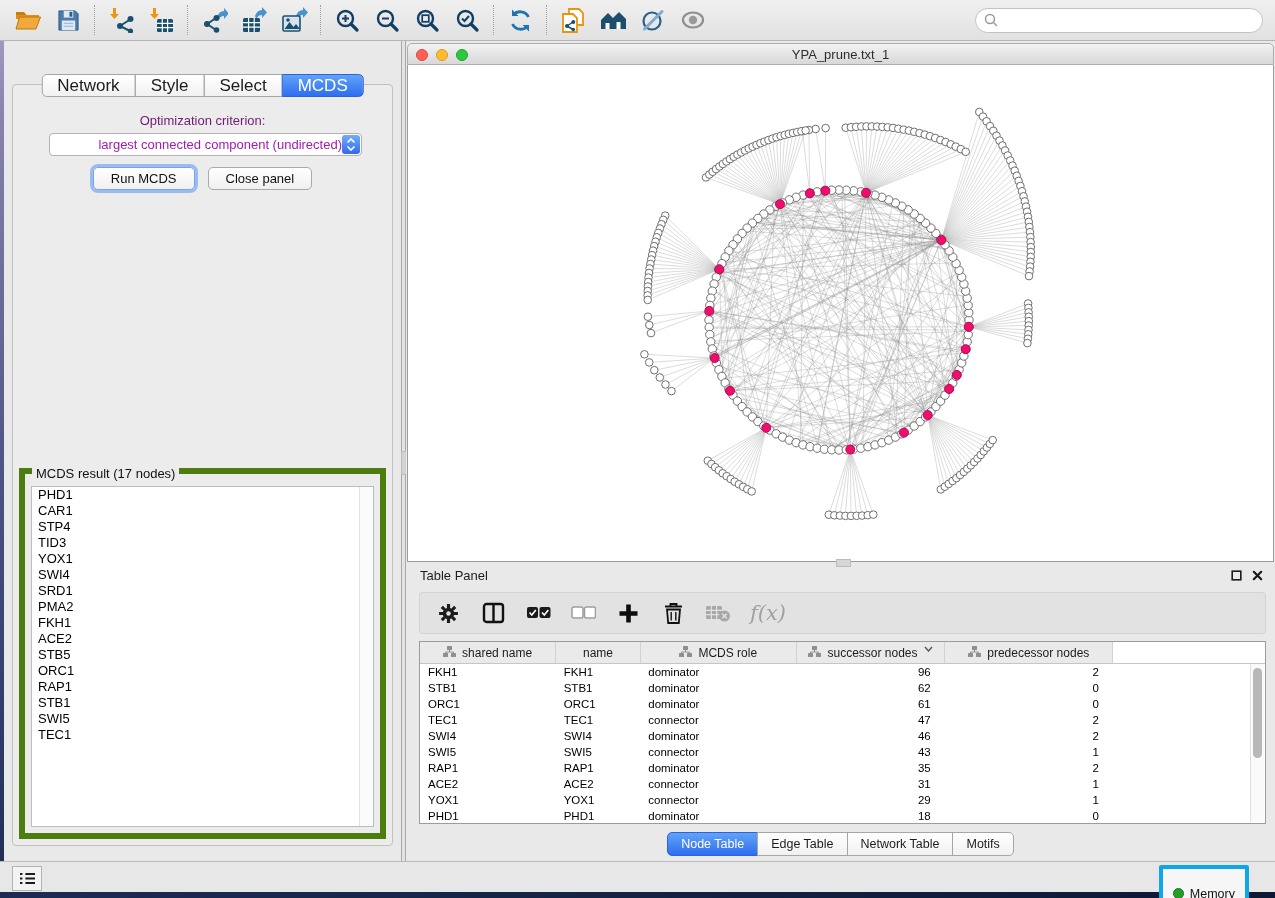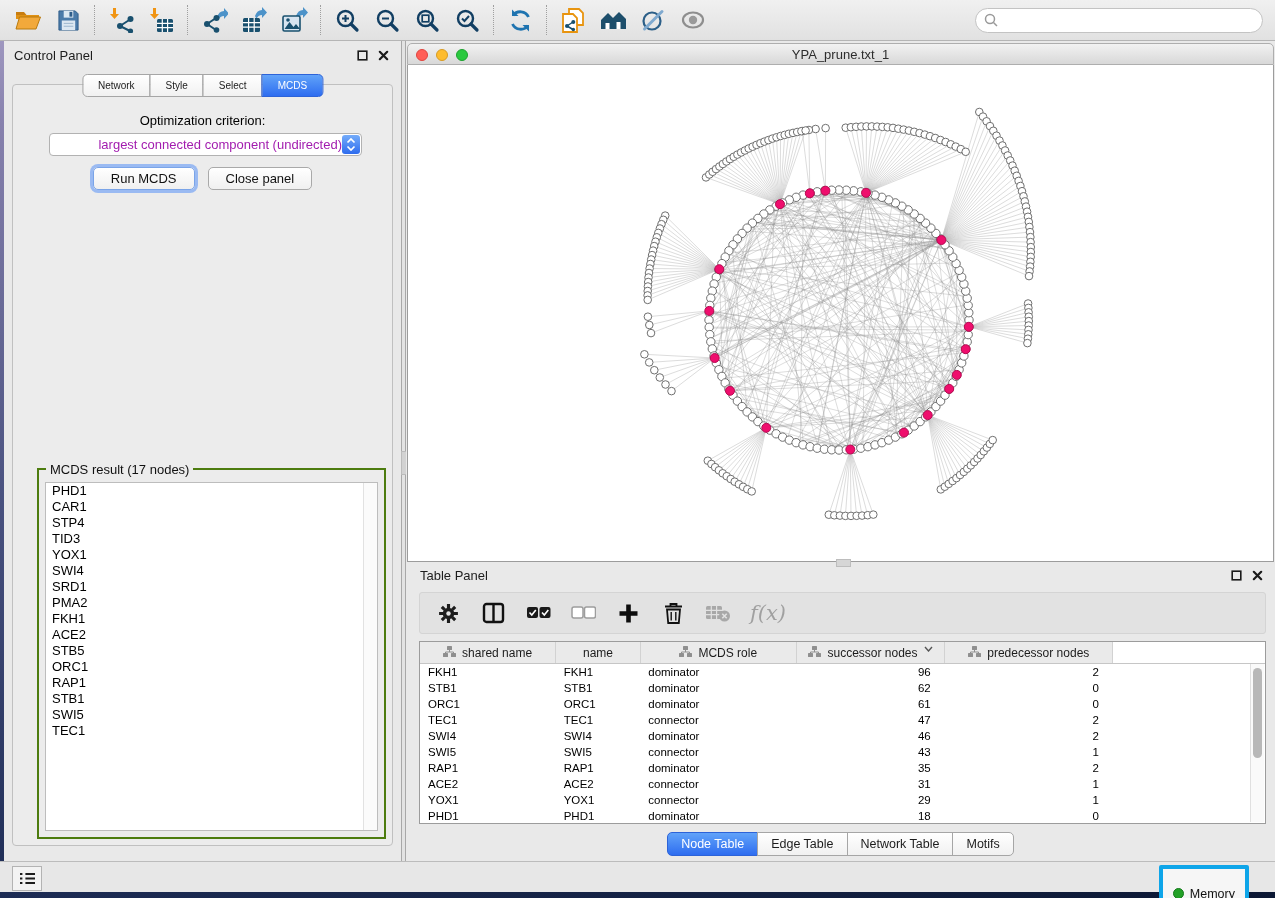--- a/index.html
+++ b/index.html
@@ -16,38 +16,38 @@
   .search-wrap input{width:288px;height:25px;border:1px solid #c3c3c3;border-radius:13px;
        padding:0 10px 0 28px;font-size:13px;outline:none;box-sizing:border-box;background:#fff;color:#333;}
   .search-ico{position:absolute;left:9px;top:5px;}
   
   .control-panel{position:absolute;left:4px;top:41px;width:397px;height:820px;background:#e9e9e9;}
   .cp-header{height:28px;display:flex;align-items:center;}
   .panel-title{font-size:13px;color:#1d1d1d;padding-left:10px;}
   .winbtns{margin-left:auto;display:flex;gap:9px;padding-right:12px;align-items:center;}
   .winbtn{display:flex;align-items:center;justify-content:center;width:12px;height:12px;}
   .cp-tabs{position:absolute;left:50%;transform:translateX(-50%);top:33px;display:flex;z-index:3;}
-  .seg{height:21px;line-height:21px;padding:0 15px;font-size:10px;color:#1c1c1c;text-align:center;
+  .seg{height:21px;line-height:21px;padding:0 15px;font-size:17px;color:#1c1c1c;text-align:center;
        background:linear-gradient(#ffffff,#f1f1f1);border:1px solid #a6a6a6;margin-left:-1px;cursor:default;}
   .seg:first-child{border-radius:5px 0 0 5px;margin-left:0;}
   .seg:last-child{border-radius:0 5px 5px 0;}
   .seg.active{background:linear-gradient(#61a3f9,#2e6df0);border-color:#2d63d8;color:#fff;}
   .cp-body{position:absolute;left:8px;right:8px;top:43px;bottom:15px;background:#ececec;
            border:1px solid #c0c0c0;border-radius:4px;z-index:1;}
-  .opt-label{position:absolute;top:28px;left:0;right:0;text-align:center;font-size:13px;color:#000000;}
+  .opt-label{position:absolute;top:28px;left:0;right:0;text-align:center;font-size:13px;color:#701a75;}
   .select{position:absolute;left:36px;right:30px;top:48px;height:23px;background:#fff;
           border:1px solid #b2b2b2;border-radius:4px;display:flex;align-items:center;box-sizing:border-box;}
   .select .val{flex:1;font-size:13px;color:#a21caf;padding-left:23px;white-space:nowrap;overflow:hidden;text-align:right;}
   .select .step{width:18px;height:19px;margin-right:1px;border-radius:3px;
           background:linear-gradient(#74acfa,#2e6cee);display:flex;flex-direction:column;align-items:center;justify-content:center;gap:1px;}
   .btn-row{position:absolute;top:82px;left:0;right:0;display:flex;justify-content:center;gap:13px;}
   .mac-btn{height:23px;padding:0 17px;font-size:13px;color:#111;background:linear-gradient(#ffffff,#f0f0f0);
            border:1px solid #a9a9a9;border-radius:5px;font-family:inherit;}
   .mac-btn.focused{box-shadow:0 0 0 3px rgba(110,160,246,.65);border-color:#7aa4e8;}
-  .group{position:absolute;left:6px;right:6px;top:383px;bottom:6px;border:2px solid #4d7c0f;margin-left:18px;}
+  .group{position:absolute;left:6px;right:6px;top:383px;bottom:6px;border:6px solid #4d7c0f;}
   .group-label{position:absolute;top:-8px;left:7px;background:#ececec;padding:0 4px;font-size:13px;color:#111;}
   .mcds-list{position:absolute;left:6px;right:6px;top:12px;bottom:6px;background:#fff;border:1px solid #bdbdbd;overflow:hidden;}
   .mcds-scroll{position:absolute;right:0;top:0;bottom:0;width:13px;background:#fbfbfb;border-left:1px solid #e2e2e2;}
   .list-item{font-size:13px;color:#000;line-height:16px;padding-left:6px;}
   
   .vsplit{position:absolute;left:401px;top:41px;width:5px;height:820px;background:#e3e3e3;
           border-left:1px solid #a8a8a8;border-right:1px solid #a8a8a8;box-sizing:border-box;}
   .vsplit-handle{position:absolute;left:-1px;top:410px;width:5px;height:22px;background:#d2d2d2;border:1px solid #bbb;}
   .hsplit-handle{position:absolute;left:430px;top:-3px;width:13px;height:6px;background:#d6d6d6;border:1px solid #bdbdbd;}
   
@@ -231,35 +231,20 @@
         <svg width="15" height="15" viewBox="0 0 15 15">
             <circle cx="6" cy="6" r="4.5" fill="none" stroke="#9a9a9a" stroke-width="1.5"></circle>
             <path d="M9.5 9.5l3.5 3.5" stroke="#9a9a9a" stroke-width="1.5"></path>
           </svg>
       </span>
       <input type="text" placeholder="" style="">
     </div>
   </div>
 
   <div class="control-panel">
-    <div class="cp-header">
-      <span class="panel-title">Control Panel</span>
-      <span class="winbtns">
-        <span class="winbtn">
-            <svg width="11" height="11" viewBox="0 0 11 11">
-              <rect x="1.2" y="1.2" width="8.6" height="8.6" fill="none" stroke="#1a1a1a" stroke-width="1.6"></rect>
-            </svg>
-          </span>
-        <span class="winbtn">
-            <svg width="11" height="11" viewBox="0 0 11 11">
-              <path d="M1.8 1.8l7.4 7.4M9.2 1.8L1.8 9.2" stroke="#1a1a1a" stroke-width="2.2" stroke-linecap="round"></path>
-            </svg>
-          </span>
-      </span>
-    </div>
     <div class="cp-tabs" id="cp-tabs">
         <div class="seg">Network</div>
         <div class="seg">Style</div>
         <div class="seg">Select</div>
         <div class="seg active">MCDS</div>
       </div>
     <div class="cp-body">
       <div class="opt-label">Optimization criterion:</div>
       <div class="select">
         <span class="val">largest connected component (undirected)</span>

